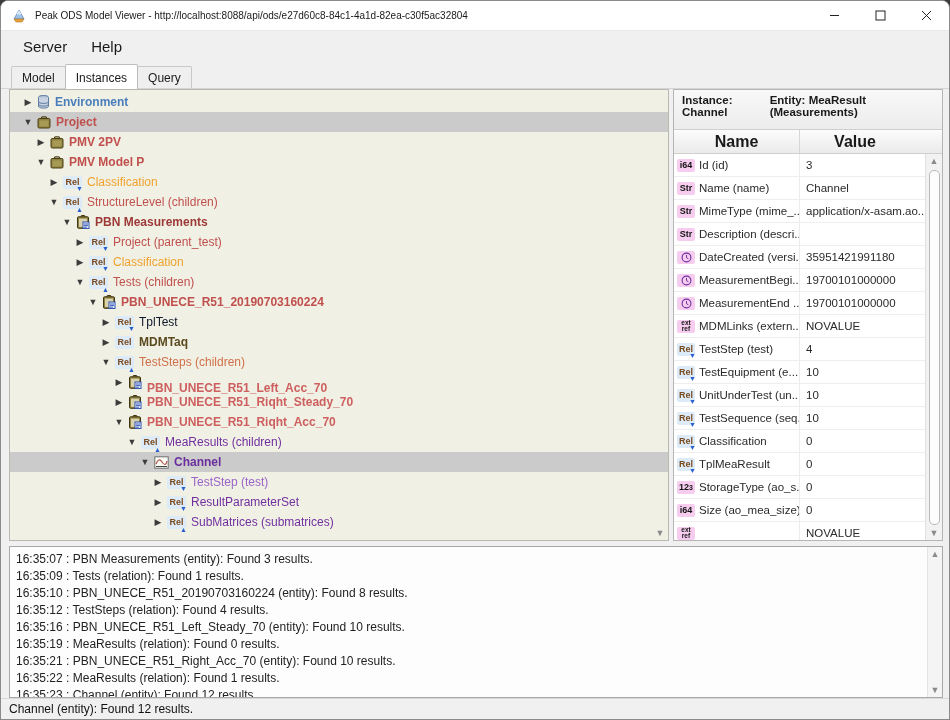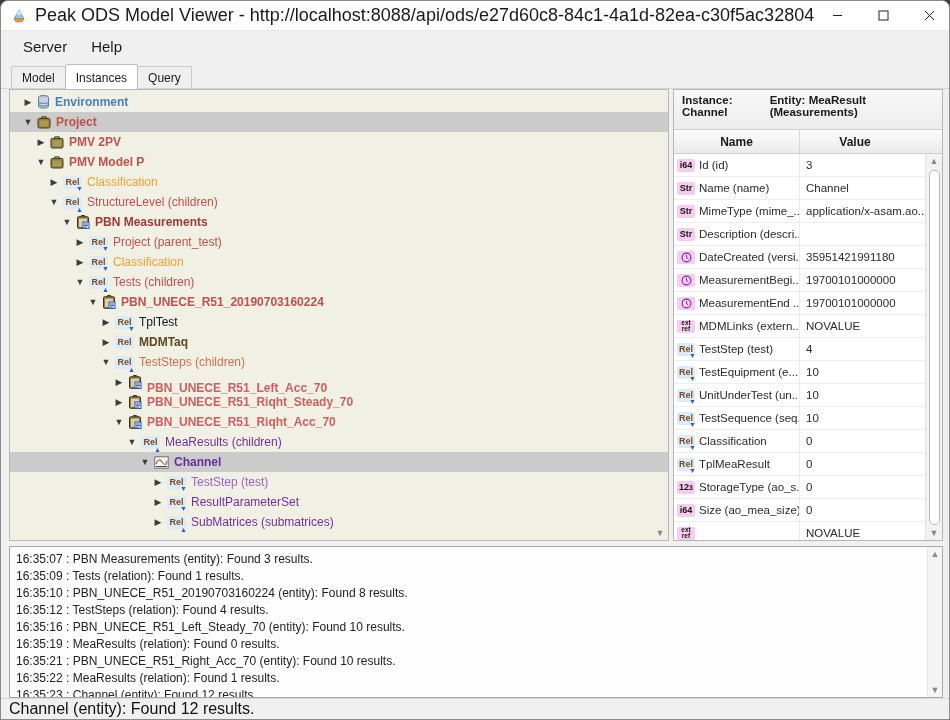--- a/index.html
+++ b/index.html
@@ -3,21 +3,21 @@
 <meta charset="utf-8">
 <style>
   html,body{margin:0;padding:0;background:#3a3a3a;font-family:"Liberation Sans",sans-serif;}
   *{box-sizing:border-box;}
   #window{position:relative;width:950px;height:720px;background:#f0f0f0;border:1px solid #8a8a8a;
     border-radius:8px 8px 0 0;overflow:hidden;}
   
   #titlebar{position:absolute;left:0;top:0;width:100%;height:30px;background:#ffffff;
     display:flex;align-items:center;border-bottom:1px solid #e8e8e8;}
   #appicon{width:16px;height:16px;margin:0 8px 0 10px;flex:0 0 auto;}
-  #title{font-size:18px;color:#1a1a1a;white-space:nowrap;}
+  #title{font-size:10px;color:#1a1a1a;white-space:nowrap;}
   #wincontrols{margin-left:auto;display:flex;height:100%;}
   .wbtn{width:46px;height:100%;display:flex;align-items:center;justify-content:center;
     font-size:13px;color:#222;cursor:default;}
   .wbtn svg{display:block;}
   
   #menubar{position:absolute;left:0;top:31px;width:100%;height:28px;background:#f0f0f0;
     display:flex;align-items:center;padding-left:12px;gap:4px;}
   .menuitem{font-size:15px;color:#1a1a1a;padding:4px 10px;}
   
   #tabstrip{position:absolute;left:0;top:59px;width:100%;height:29px;padding-left:10px;
@@ -41,21 +41,21 @@
   .relchip .rarrow.up{bottom:-4px;}
   #treescroll-bottom{position:absolute;right:1px;bottom:0px;width:14px;height:14px;display:flex;
     align-items:center;justify-content:center;color:#8a8a8a;font-size:9px;}
   
   #inspector{position:absolute;left:672px;top:88px;width:270px;height:452px;background:#ffffff;
     border:1px solid #b5b5b5;overflow:hidden;}
   #insp-header{height:40px;background:linear-gradient(#f8f8f8,#ececec);border-bottom:1px solid #cfcfcf;
     padding:4px 8px;display:flex;flex-direction:row;justify-content:center;gap:1px;}
   #insp-header div{font-size:11.5px;font-weight:bold;color:#1a1a1a;}
   #colheader{height:24px;display:flex;border-bottom:1px solid #cfcfcf;background:linear-gradient(#fcfcfc,#ebebeb);}
-  .colcell{font-size:12px;font-weight:bold;color:#1a1a1a;display:flex;align-items:center;justify-content:center;}
+  .colcell{font-size:16px;font-weight:bold;color:#1a1a1a;display:flex;align-items:center;justify-content:center;}
   .colcell.name{width:126px;border-right:1px solid #d6d6d6;}
   .colcell.value{width:110px;}
   #proprows{position:absolute;left:0;top:64px;width:252px;bottom:0;overflow:hidden;}
   .prow{height:23px;display:flex;align-items:center;border-bottom:1px solid #eeeeee;}
   .pname{width:126px;display:flex;align-items:center;padding-left:3px;border-right:1px solid #ececec;
     height:100%;overflow:hidden;}
   .pname span.txt{font-size:11.5px;color:#2a2a2a;white-space:nowrap;}
   .pval{flex:1;font-size:11.5px;color:#2a2a2a;padding-left:6px;white-space:nowrap;overflow:hidden;}
   .chip{display:inline-flex;align-items:center;justify-content:center;min-width:18px;height:13px;
     border-radius:2px;margin-right:4px;flex:0 0 auto;font-weight:bold;color:#141414;}
@@ -72,21 +72,21 @@
   #pthumb{position:absolute;left:3px;top:16px;width:11px;height:355px;background:#fdfdfd;
     border:1px solid #b9b9b9;border-radius:5px;}
   
   #logpanel{position:absolute;left:8px;top:545px;width:934px;height:152px;background:#fdfdfd;
     border:1px solid #a8a8a8;overflow:hidden;padding:4px 0 0 6px;}
   .logline{font-size:12px;color:#222;line-height:17px;white-space:nowrap;}
   #logscroll{position:absolute;right:0;top:0;bottom:0;width:15px;background:#f4f4f4;border-left:1px solid #e4e4e4;}
   
   #statusbar{position:absolute;left:0;bottom:0;width:100%;height:21px;background:#f0f0f0;
     border-top:1px solid #d9d9d9;display:flex;align-items:center;padding-left:8px;}
-  #statusbar span{font-size:16px;color:#111;}
+  #statusbar span{font-size:12px;color:#111;}
 </style>
 </head>
 <body>
 
 <div id="window">
 
   <div id="titlebar">
     <span id="appicon">
       <svg width="16" height="16" viewBox="0 0 16 16">
         <polygon points="8,2 13,11 3,11" fill="#9fc3e8" stroke="#5d86b8" stroke-width="0.8"></polygon>

